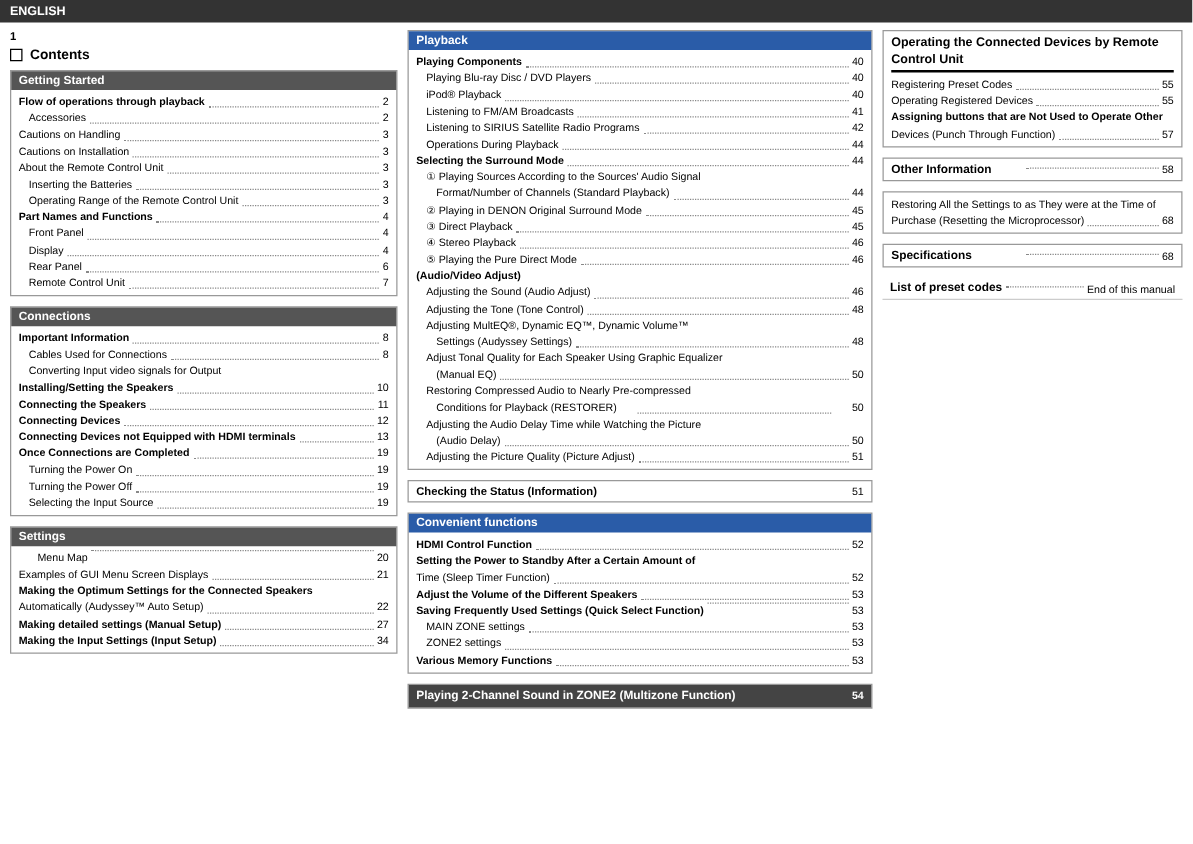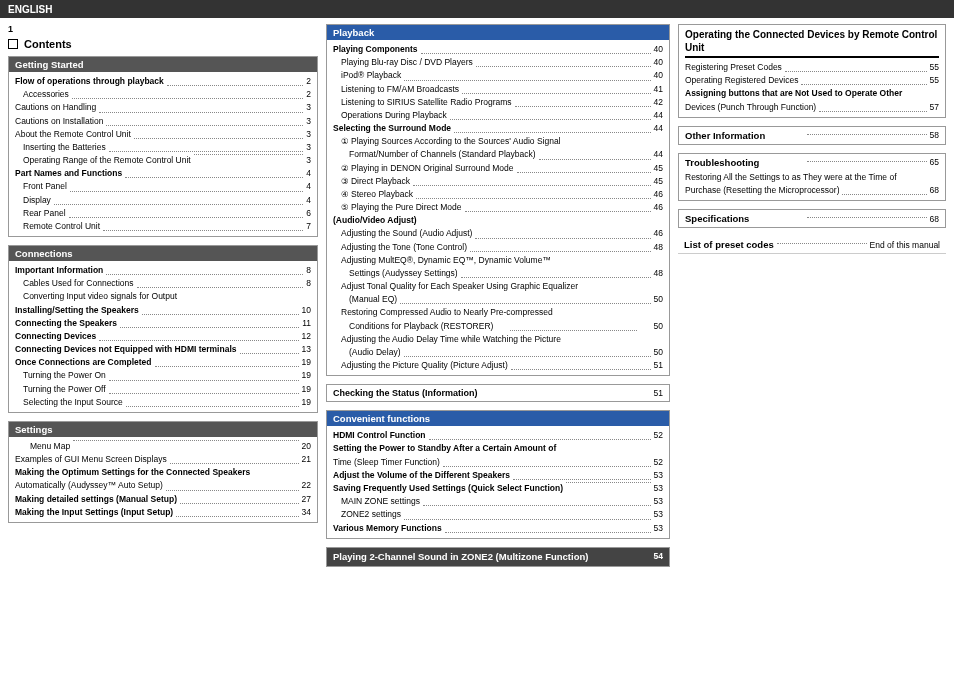--- a/index.html
+++ b/index.html
@@ -25,21 +25,21 @@
       display: flex;
       padding: 6px 8px;
       gap: 8px;
       height: calc(675px - 18px);
     }
     .col-left {
       width: 310px;
       flex-shrink: 0;
     }
     .col-middle {
-      width: 344px;
+      width: 372px;
       flex-shrink: 0;
     }
     .col-right {
       flex: 1;
     }
     .page-num {
       font-size: 9px;
       font-weight: bold;
       margin-bottom: 4px;
       display: block;
@@ -159,21 +159,21 @@
             <div style="display: flex; align-items: flex-end; line-height: 1.55; padding-left: 0px;">
               <span style="font-size: 8.5px; flex-shrink: 0;">About the Remote Control Unit</span>
               <span style="flex: 1 1 0%; border-bottom: 1px dotted rgb(136, 136, 136); margin: 0px 3px 2px; min-width: 10px;"></span>
               <span style="font-size: 8.5px; flex-shrink: 0;">3</span>
             </div>
             <div style="display: flex; align-items: flex-end; line-height: 1.55; padding-left: 8px;">
               <span style="font-size: 8.5px; flex-shrink: 0;">Inserting the Batteries</span>
               <span style="flex: 1 1 0%; border-bottom: 1px dotted rgb(136, 136, 136); margin: 0px 3px 2px; min-width: 10px;"></span>
               <span style="font-size: 8.5px; flex-shrink: 0;">3</span>
             </div>
-            <div style="display: flex; align-items: flex-start; line-height: 1.55; padding-left: 8px;">
+            <div style="display: flex; align-items: flex-end; line-height: 1.55; padding-left: 8px;">
               <span style="font-size: 8.5px; flex-shrink: 0;">Operating Range of the Remote Control Unit</span>
               <span style="flex: 1 1 0%; border-bottom: 1px dotted rgb(136, 136, 136); margin: 0px 3px 2px; min-width: 10px;"></span>
               <span style="font-size: 8.5px; flex-shrink: 0;">3</span>
             </div>
             <div style="display: flex; align-items: flex-end; line-height: 1.55; padding-left: 0px;">
               <span style="font-size: 8.5px; flex-shrink: 0; font-weight: bold;">Part Names and Functions</span>
               <span style="flex: 1 1 0%; border-bottom: 1px dotted rgb(136, 136, 136); margin: 0px 3px 2px; min-width: 10px;"></span>
               <span style="font-size: 8.5px; flex-shrink: 0;">4</span>
             </div>
             <div style="display: flex; align-items: flex-end; line-height: 1.55; padding-left: 8px;">
@@ -526,25 +526,20 @@
     <div class="section-box">
       <div style="padding: 3px 6px; display: flex; align-items: center; justify-content: space-between;">
         <span style="font-size: 9.5px; font-weight: bold; flex: 1;">Other Information</span>
         <span class="dots"></span>
         <span style="font-size: 8.5px;">58</span>
       </div>
     </div>
 
     <div class="section-box">
       <div style="padding: 3px 6px;">
-        <div style="display: flex; align-items: center; justify-content: space-between; margin-bottom: 3px;">
-          <span style="font-size: 9.5px; font-weight: bold; flex: 1;">Troubleshooting</span>
-          <span class="dots"></span>
-          <span style="font-size: 8.5px;">65</span>
-        </div>
         <div id="troubleshooting-items">
             <div style="display: flex; align-items: flex-end; line-height: 1.55; padding-left: 0px;">
               <span style="font-size: 8.5px; flex-shrink: 0;">Restoring All the Settings to as They were at the Time of</span>
             </div>
             <div style="display: flex; align-items: flex-end; line-height: 1.55; padding-left: 0px;">
               <span style="font-size: 8.5px; flex-shrink: 0;">Purchase (Resetting the Microprocessor)</span>
               <span style="flex: 1 1 0%; border-bottom: 1px dotted rgb(136, 136, 136); margin: 0px 3px 2px; min-width: 10px;"></span>
               <span style="font-size: 8.5px; flex-shrink: 0;">68</span>
             </div>
           </div>

